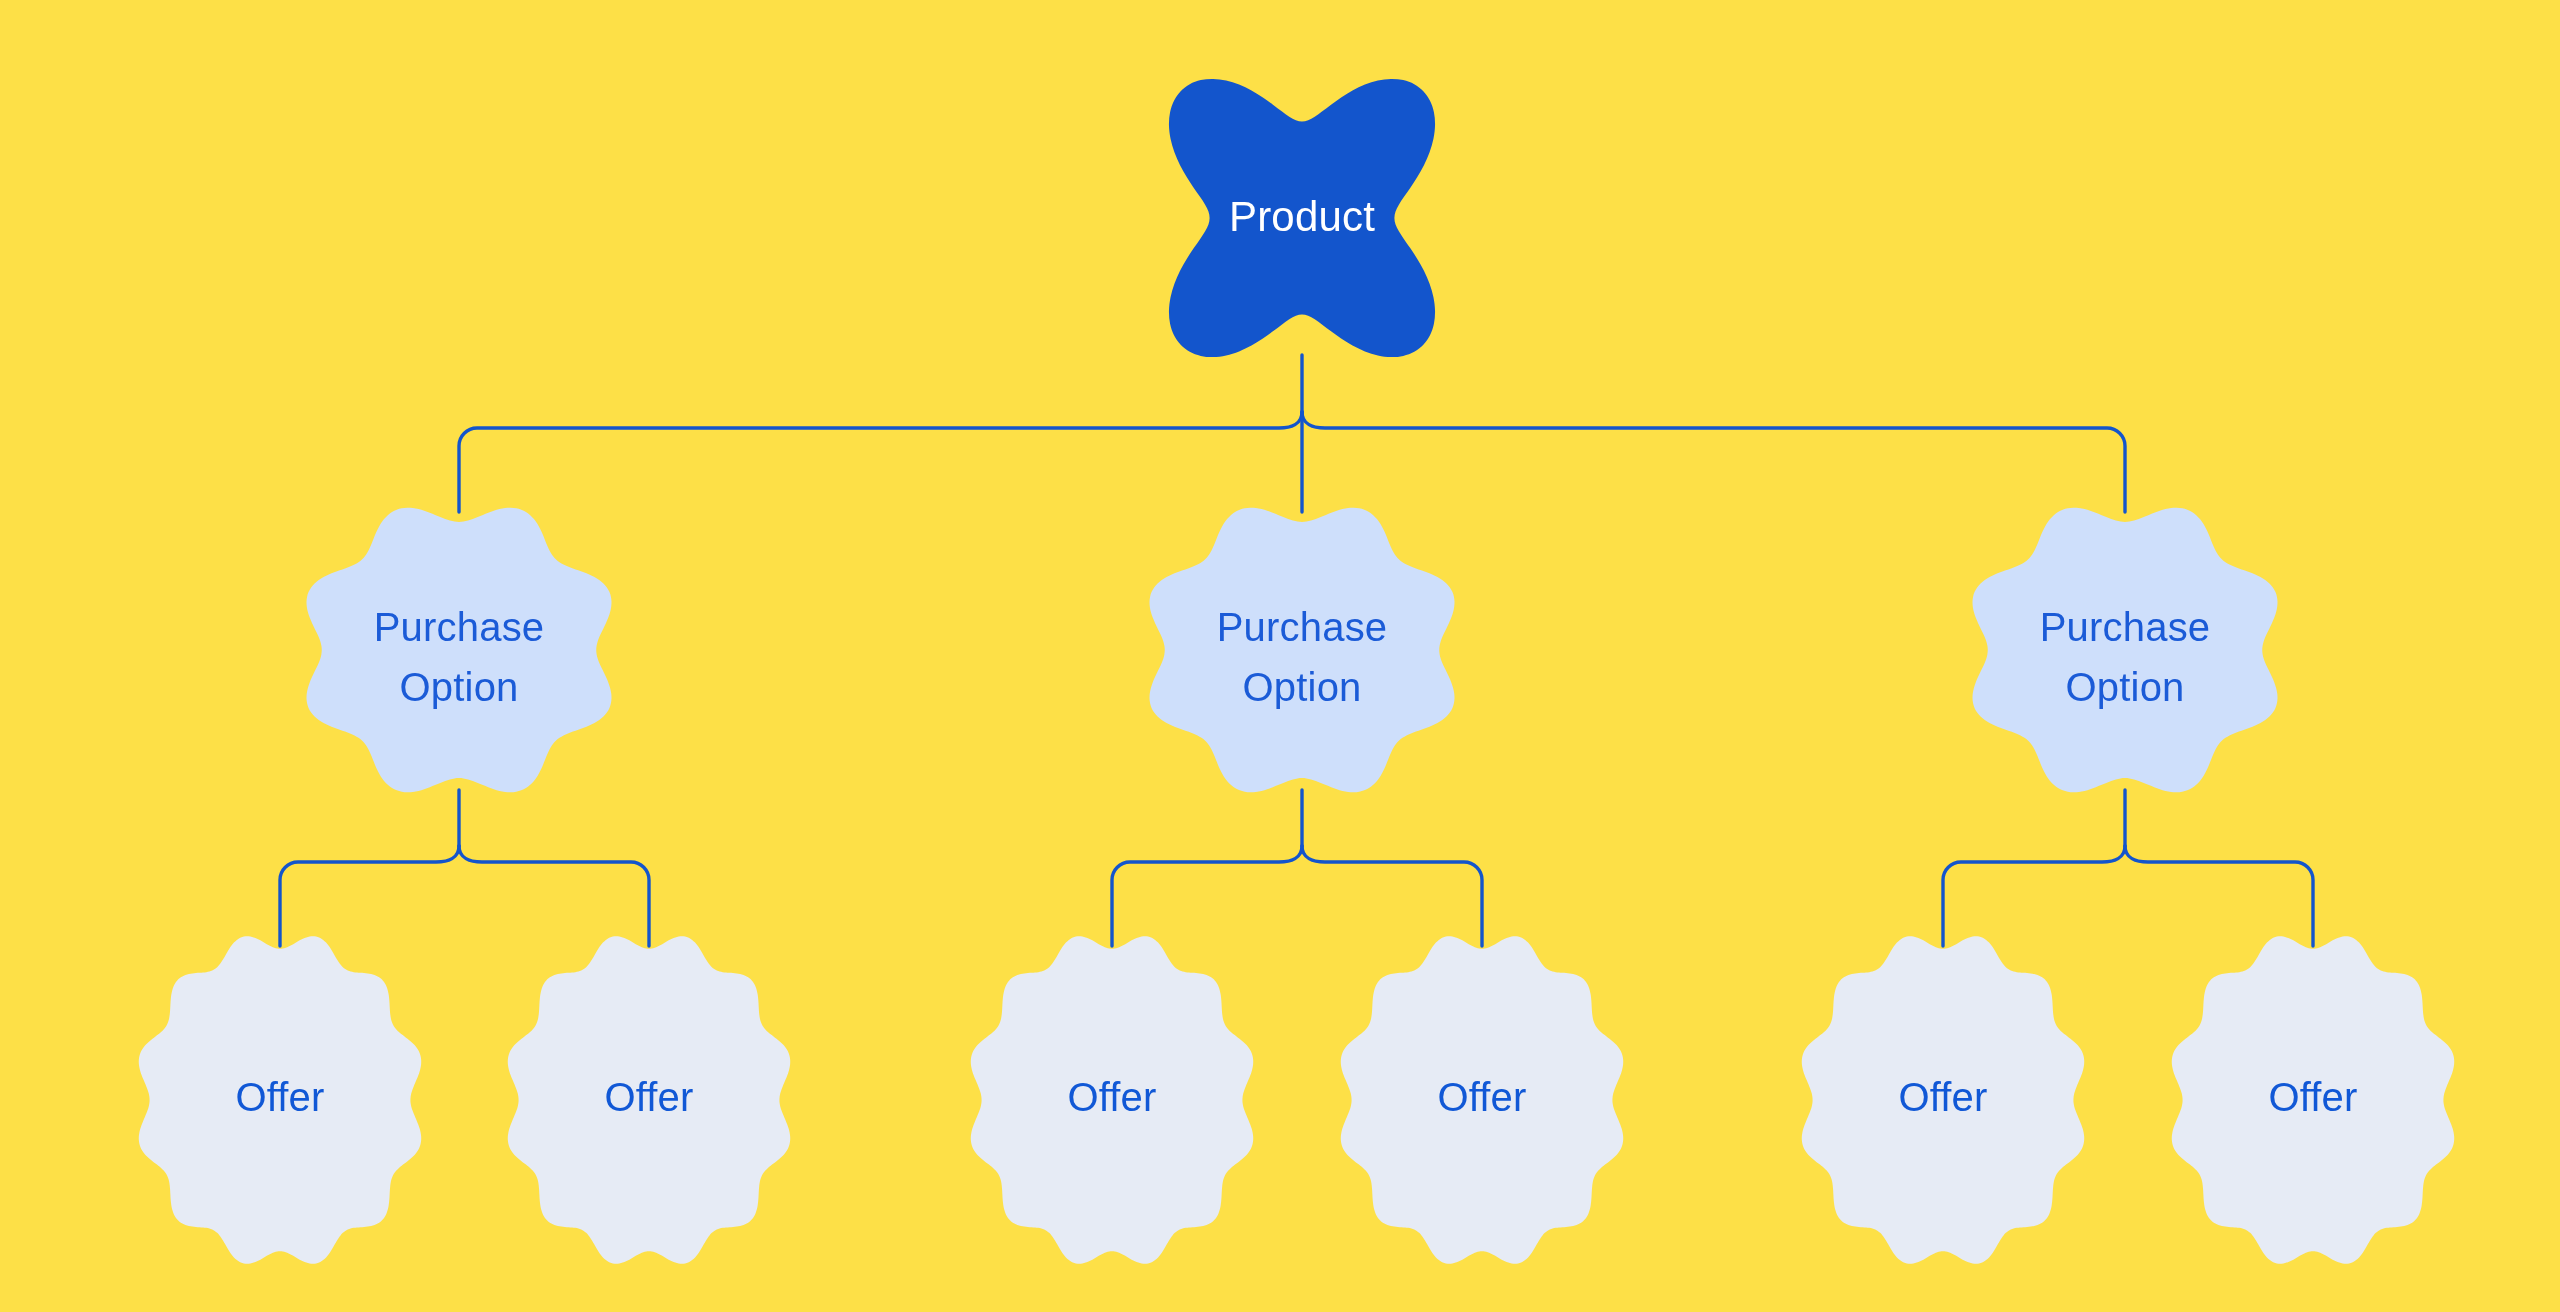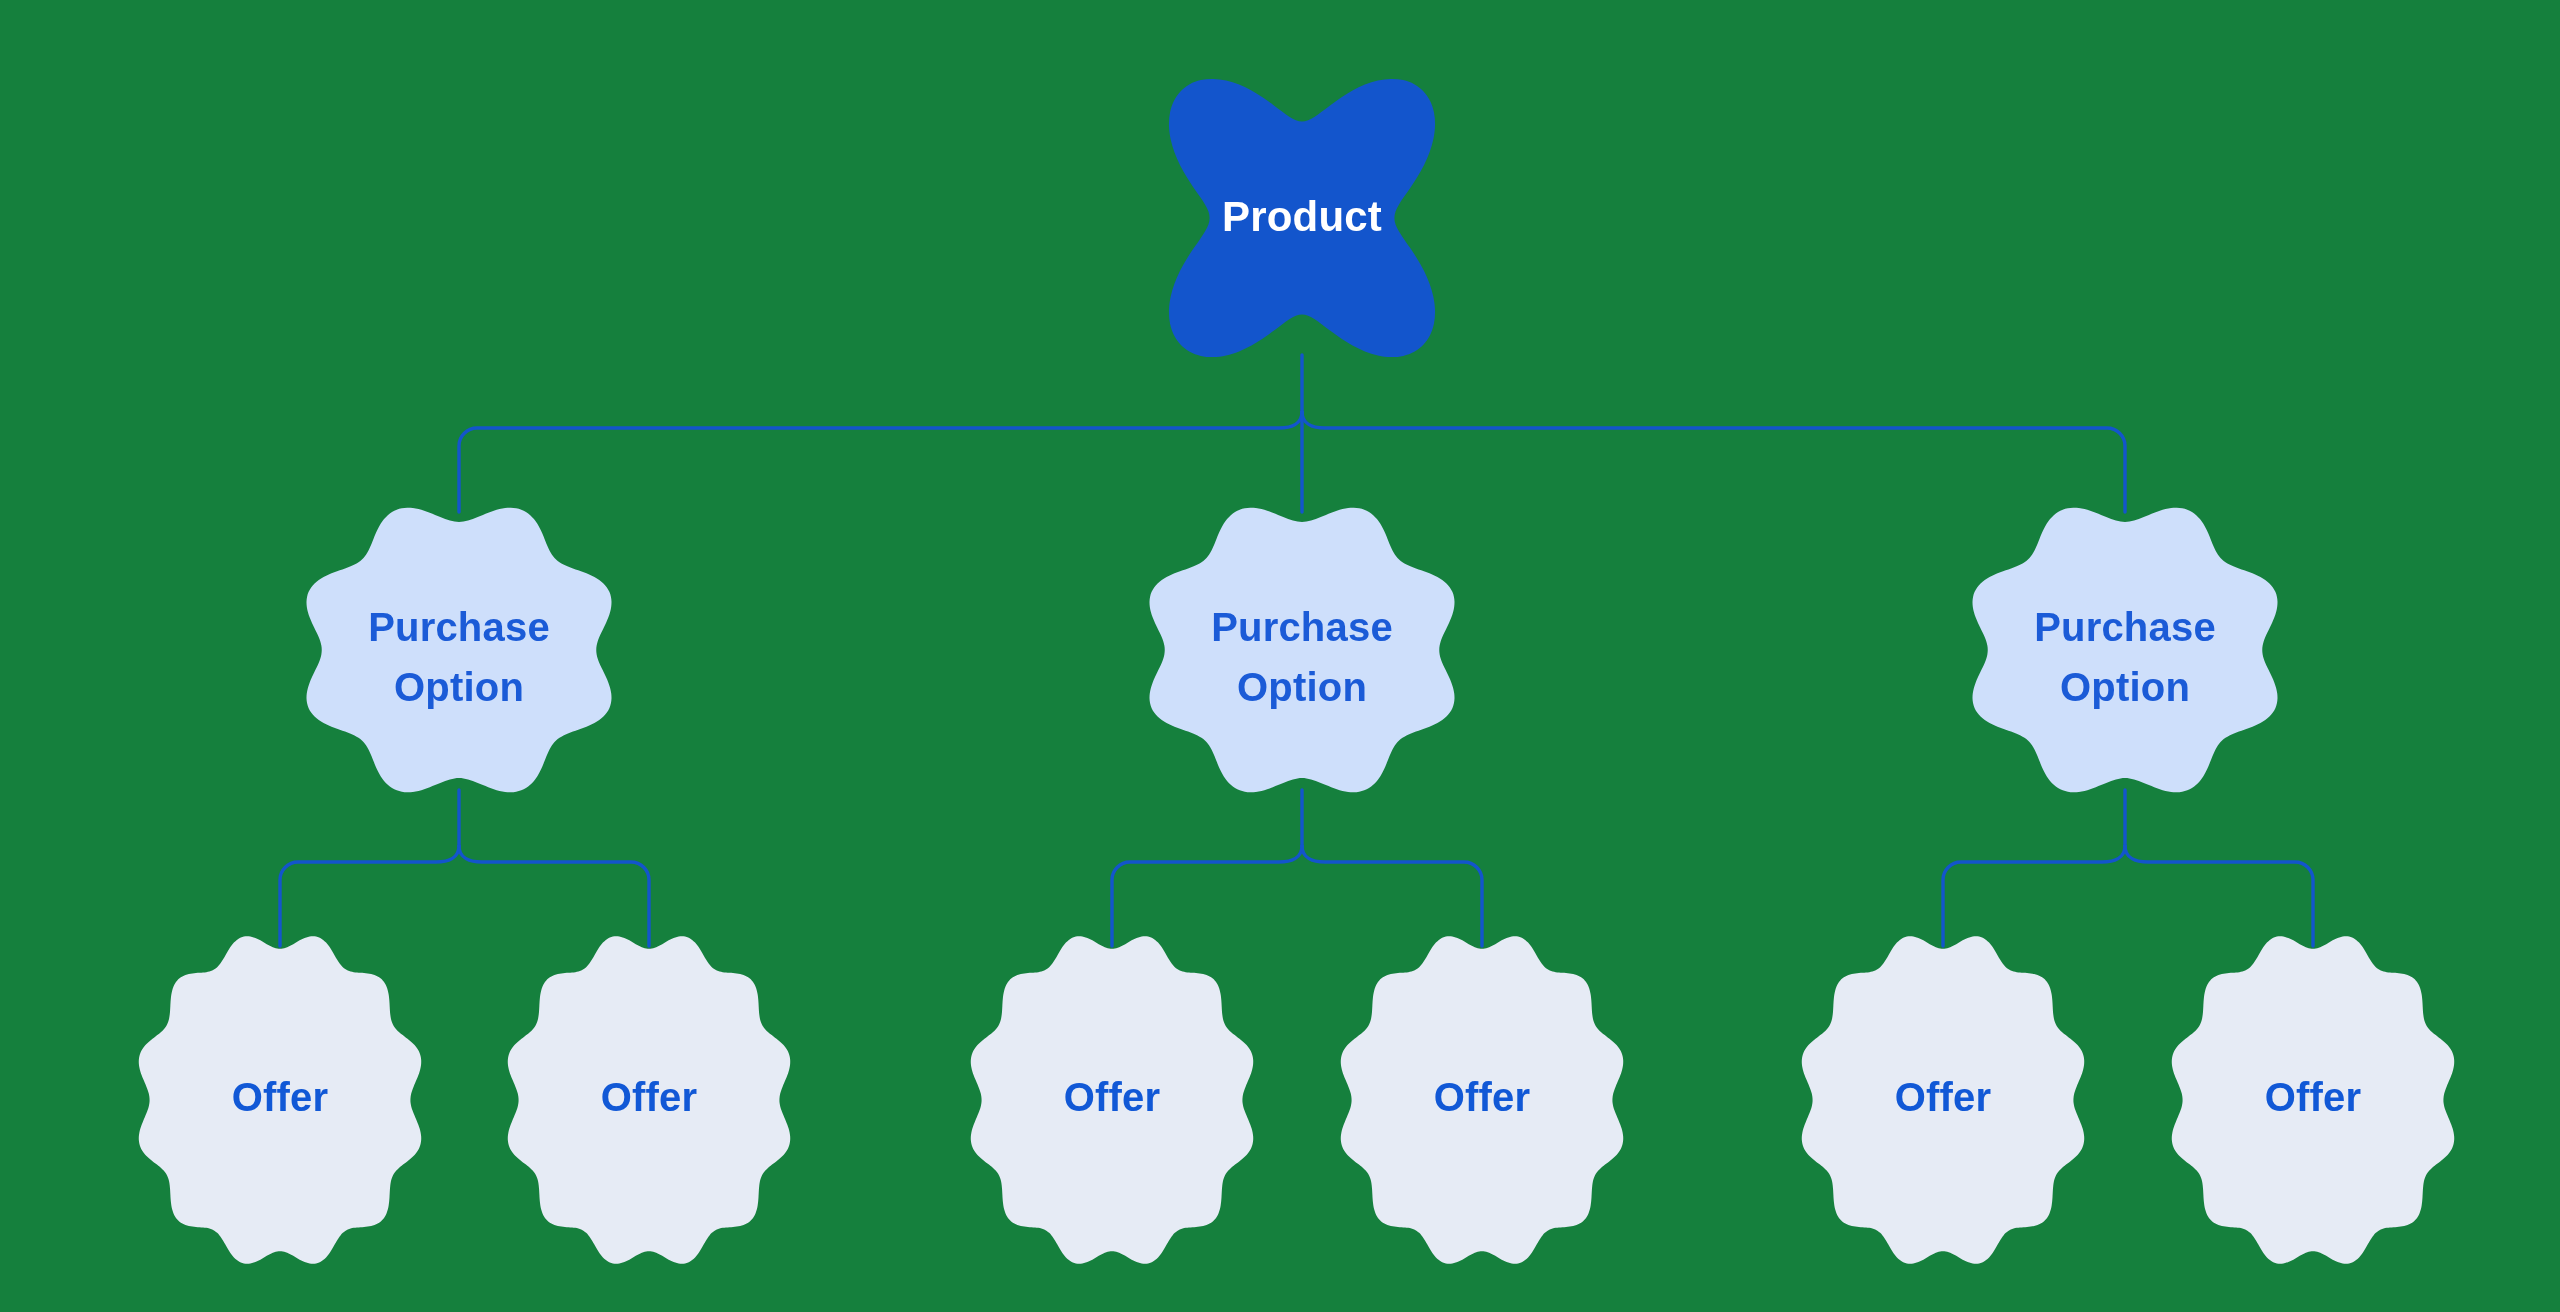--- a/index.html
+++ b/index.html
@@ -52,21 +52,21 @@
     fill: none;
     stroke: #1355cc;
     stroke-width: 3.4;
     stroke-linecap: round;
     stroke-linejoin: round;
   }
 </style>
 </head>
 <body>
 
-<div id="stage" style="background: #15803d; font-weight: bold;">
+<div id="stage" style="background: #fde047;">
   <svg id="diagram-svg" viewBox="0 0 2560 1312">
 
     <g>
 
       <path class="connector" d="M1302,355 L1302,412" stroke="#1355cc"></path>
 
       <path class="connector" d="M1302,412 C1302,424 1291,428 1279,428 L477,428 A18,18 0 0 0 459,446 L459,512" stroke="#1355cc"></path>
 
       <path class="connector" d="M1302,412 C1302,424 1313,428 1325,428 L2107,428 A18,18 0 0 1 2125,446 L2125,512" stroke="#1355cc"></path>
 

